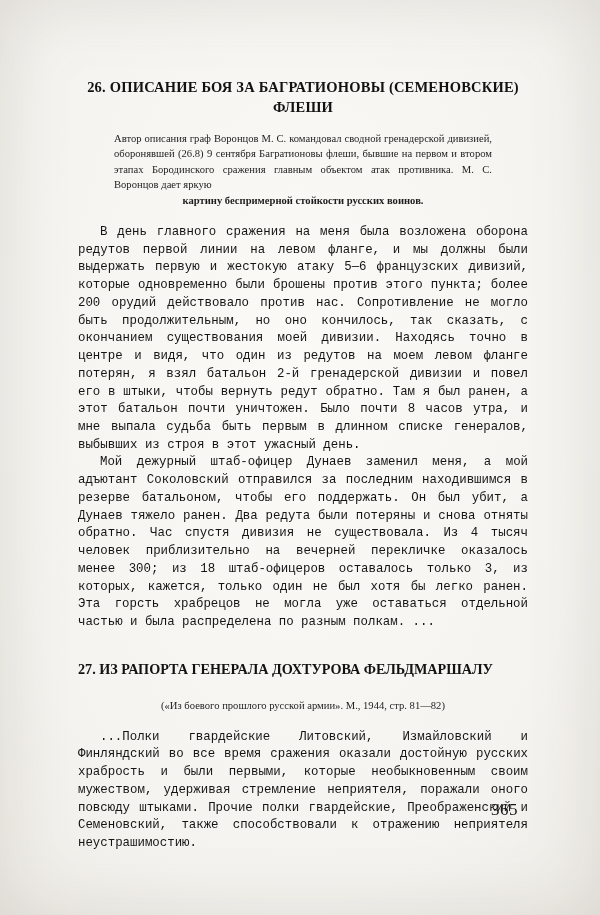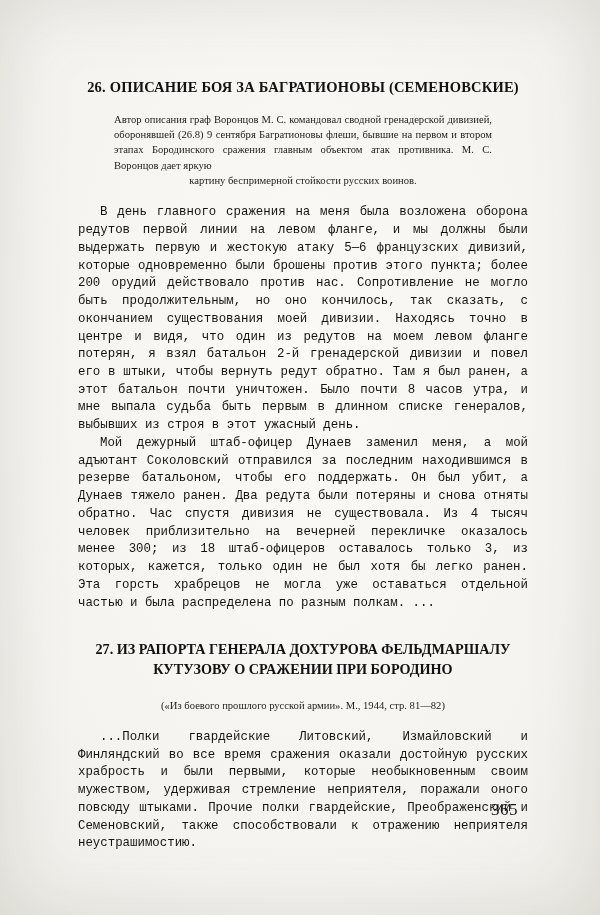--- a/index.html
+++ b/index.html
@@ -61,36 +61,36 @@
   .abstract {
     font-size: 10.6px;
     line-height: 1.45;
     text-align: justify;
     margin: 0 36px 16px 36px;
     color: #1d1d1d;
   }
   .abstract .lastline {
     display: block;
     text-align: center;
+    font-weight: bold;
   }
 
   p.body {
     font-size: 12.4px;
     line-height: 1.43;
     text-align: justify;
     margin: 0;
     text-indent: 22px;
     color: #141414;
     hyphens: manual;
     font-family: Liberation Mono, monospace;
   }
   .gap-big { height: 28px; }
 
   .title-2 {
-    text-align: center;
     font-weight: bold;
     font-size: 14.2px;
     line-height: 1.4;
     margin: 0 0 20px 0;
     color: #121212;
   }
   .title-2 .ln { display: block; }
 
   .center-note {
     text-align: center;
@@ -118,36 +118,36 @@
 </head>
 <body>
 
 <div class="page">
   <div class="paper"></div>
 
   <div class="content">
 
     <div class="section-title">
       <span class="ln">26. ОПИСАНИЕ БОЯ ЗА БАГРАТИОНОВЫ (СЕМЕНОВСКИЕ)</span>
+      <span class="ln">ФЛЕШИ</span>
     </div>
 
 
     <div class="abstract">
       <span>Автор описания граф Воронцов М. С. командовал сводной гренадерской дивизией, оборонявшей (26.8) 9 сентября Багратионовы флеши, бывшие на первом и втором этапах Бородинского сражения главным объектом атак противника. М. С. Воронцов дает яркую</span>
       <span class="lastline">картину беспримерной стойкости русских воинов.</span>
     </div>
 
     <p class="body">В день главного сражения на меня была возложена оборона редутов первой линии на левом фланге, и мы должны были выдержать первую и жестокую атаку 5—6 французских дивизий, которые одновременно были брошены против этого пункта; более 200 орудий действовало против нас. Сопротивление не могло быть продолжительным, но оно кончилось, так сказать, с окончанием существования моей дивизии. Находясь точно в центре и видя, что один из редутов на моем левом фланге потерян, я взял батальон 2-й гренадерской дивизии и повел его в штыки, чтобы вернуть редут обратно. Там я был ранен, а этот батальон почти уничтожен. Было почти 8 часов утра, и мне выпала судьба быть первым в длинном списке генералов, выбывших из строя в этот ужасный день.</p>
     <p class="body">Мой дежурный штаб-офицер Дунаев заменил меня, а мой адъютант Соколовский отправился за последним находившимся в резерве батальоном, чтобы его поддержать. Он был убит, а Дунаев тяжело ранен. Два редута были потеряны и снова отняты обратно. Час спустя дивизия не существовала. Из 4 тысяч человек приблизительно на вечерней перекличке оказалось менее 300; из 18 штаб-офицеров оставалось только 3, из которых, кажется, только один не был хотя бы легко ранен. Эта горсть храбрецов не могла уже оставаться отдельной частью и была распределена по разным полкам. ...</p>
 
     <div class="gap-big"></div>
 
     <div class="title-2">
       <span class="ln">27. ИЗ РАПОРТА ГЕНЕРАЛА ДОХТУРОВА ФЕЛЬДМАРШАЛУ</span>
-      <span class="ln">КУТУЗОВУ О СРАЖЕНИИ ПРИ БОРОДИНО</span>
     </div>
 
     <div class="center-note">(«Из боевого прошлого русской армии». М., 1944, стр. 81—82)</div>
 
     <p class="body">...Полки гвардейские Литовский, Измайловский и Финляндский во все время сражения оказали достойную русских храбрость и были первыми, которые необыкновенным своим мужеством, удерживая стремление неприятеля, поражали оного повсюду штыками. Прочие полки гвардейские, Преображенский и Семеновский, также способствовали к отражению неприятеля неустрашимостию.</p>
 
   </div>
 
   <div class="page-number">365</div>
   <div class="vignette"></div>

